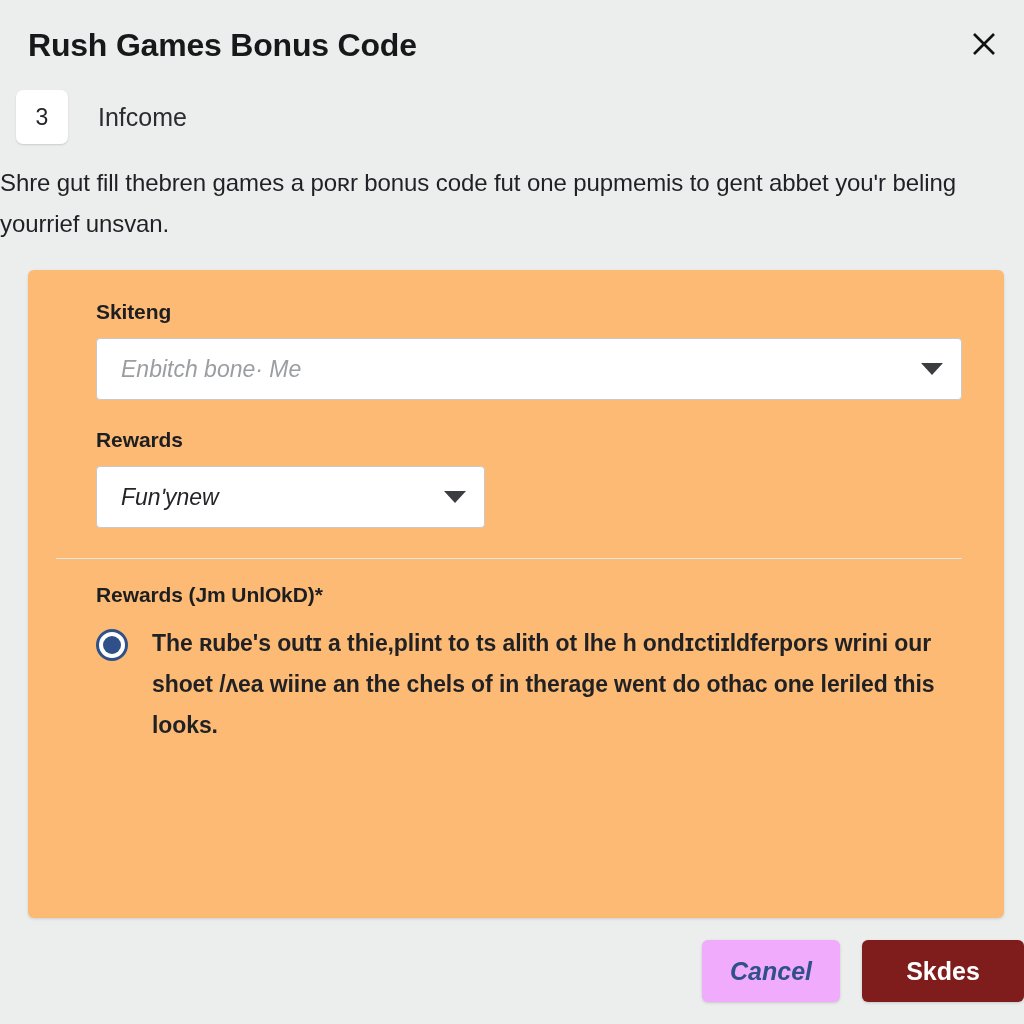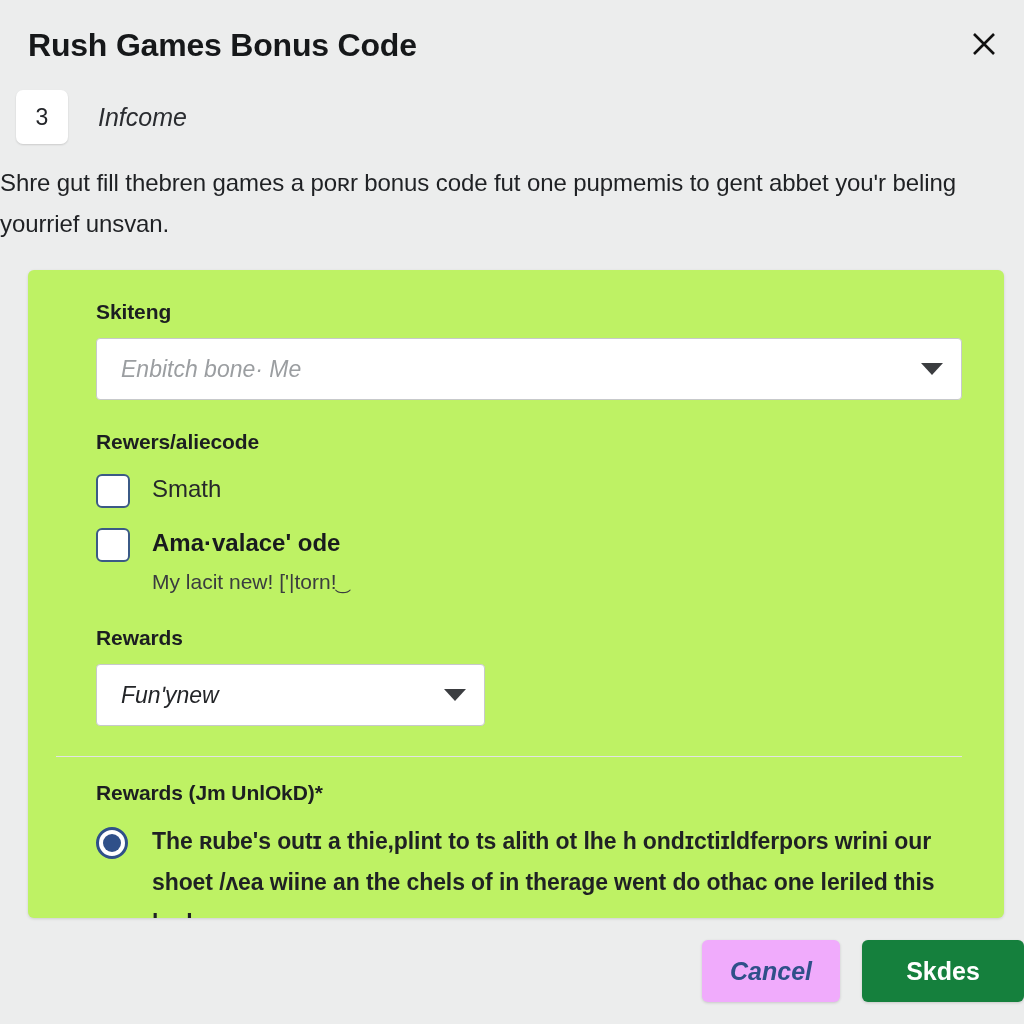--- a/index.html
+++ b/index.html
@@ -77,37 +77,36 @@
     align-items: center;
     justify-content: center;
     font-size: 23px;
     color: #24262a;
     flex: 0 0 auto;
   }
   .step-label {
     margin-left: 30px;
     font-size: 25px;
     color: #2a2c30;
-    font-style: italic;
   }
 
   
   .intro {
     padding: 14px 22px 0 40px;
     font-size: 24px;
     line-height: 41px;
     color: #1f2124;
     flex: 0 0 auto;
     letter-spacing: -0.1px;
   }
 
   
   .card {
     margin: 26px 20px 0 68px;
-    background: #bef264;
+    background: #fdba74;
     border-radius: 6px;
     box-shadow: 0 1px 3px rgba(0,0,0,.13);
     padding: 30px 0 24px 0;
     flex: 1 1 auto;
     overflow: hidden;
     box-sizing: border-box;
   }
   .card-inner { padding: 0 42px 0 68px; }
 
   .field-label {
@@ -256,21 +255,21 @@
     width: 138px;
     height: 62px;
     background: #f0abfc;
     color: #2f5089;
     box-shadow: 0 1px 3px rgba(0,0,0,.16);
     font-style: italic;
   }
   .btn-primary {
     width: 162px;
     height: 62px;
-    background: #15803d;
+    background: #7f1d1d;
     color: #ffffff;
     box-shadow: 0 1px 3px rgba(0,0,0,.16);
   }
 </style>
 </head>
 <body>
 
 <div class="dialog">
 
   <div class="dlg-header">
@@ -293,38 +292,20 @@
 
   <div class="card">
     <div class="card-inner">
 
       <div class="field-label">Skiteng</div>
       <div class="select full">
         <span class="select-value" title="Enbitch bone· Me">Enbitch bone· Me</span>
         <span class="caret"></span>
       </div>
 
-      <div class="cb-group">
-        <div class="field-label">Rewers/aliecode</div>
-
-        <div class="cb-row">
-          <span class="cbox"></span>
-          <span class="cb-text">
-            <span class="cb-label">Smath</span>
-          </span>
-        </div>
-
-        <div class="cb-row">
-          <span class="cbox"></span>
-          <span class="cb-text">
-            <span class="cb-label strong">Ama·valace' ode</span>
-            <div class="cb-help">My lacit new! ['|torn!͜</div>
-          </span>
-        </div>
-      </div>
 
       <div class="field-label" style="margin-top:28px;">Rewards</div>
       <div class="select narrow">
         <span class="select-value chosen">Funʹynew</span>
         <span class="caret"></span>
       </div>
     </div>
 
     <div class="divider"></div>
 

